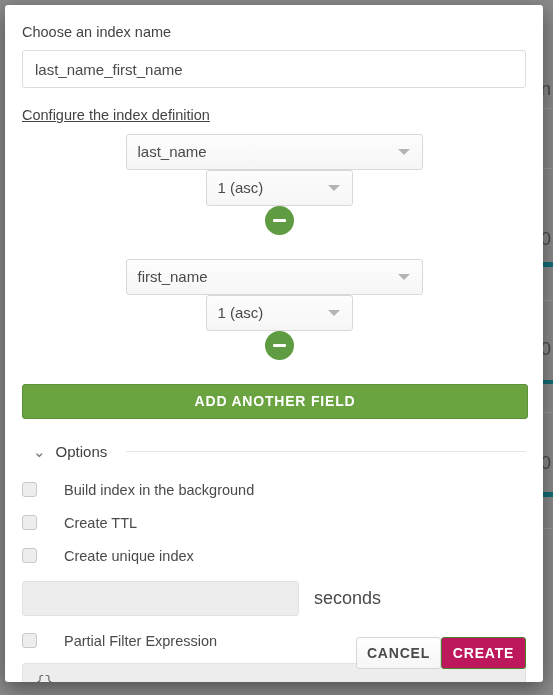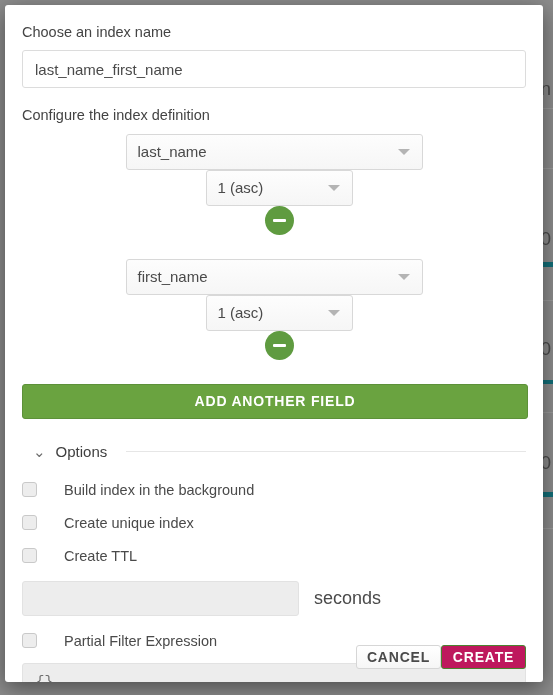--- a/index.html
+++ b/index.html
@@ -82,20 +82,21 @@
   }
 
   .field-label {
     font-size: 14.5px;
     color: #444;
     margin: 0 0 9px 0;
     line-height: 1.2;
   }
   .field-label.second {
     margin-top: 19px;
+    text-decoration: underline;
   }
 
   .text-input {
     width: 100%;
     height: 38px;
     border: 1px solid #dcdcdc;
     border-radius: 3px;
     box-sizing: border-box;
     padding: 0 12px;
     font-size: 15px;
@@ -270,21 +271,21 @@
 
   
   .modal-footer {
     position: absolute;
     right: 17px;
     bottom: 13px;
     display: flex;
     align-items: center;
   }
   .btn {
-    height: 24px;
+    height: 32px;
     border-radius: 3px;
     font-size: 14px;
     font-weight: bold;
     letter-spacing: 0.8px;
     cursor: pointer;
     font-family: "Liberation Sans", sans-serif;
     display: flex;
     align-items: center;
     justify-content: center;
     box-sizing: border-box;
@@ -369,26 +370,26 @@
       <span class="options-rule"></span>
     </div>
 
     <div class="check-row first">
       <span class="cbox"></span>
       <span class="check-label">Build index in the background</span>
     </div>
 
     <div class="check-row">
       <span class="cbox"></span>
-      <span class="check-label">Create unique index</span>
+      <span class="check-label">Create TTL</span>
     </div>
 
     <div class="check-row">
       <span class="cbox"></span>
-      <span class="check-label">Create TTL</span>
+      <span class="check-label">Create unique index</span>
     </div>
 
     <div class="ttl-row">
       <input class="ttl-input" type="text" value="" style="">
       <span class="ttl-unit">seconds</span>
     </div>
 
     <div class="check-row">
       <span class="cbox"></span>
       <span class="check-label">Partial Filter Expression</span>

